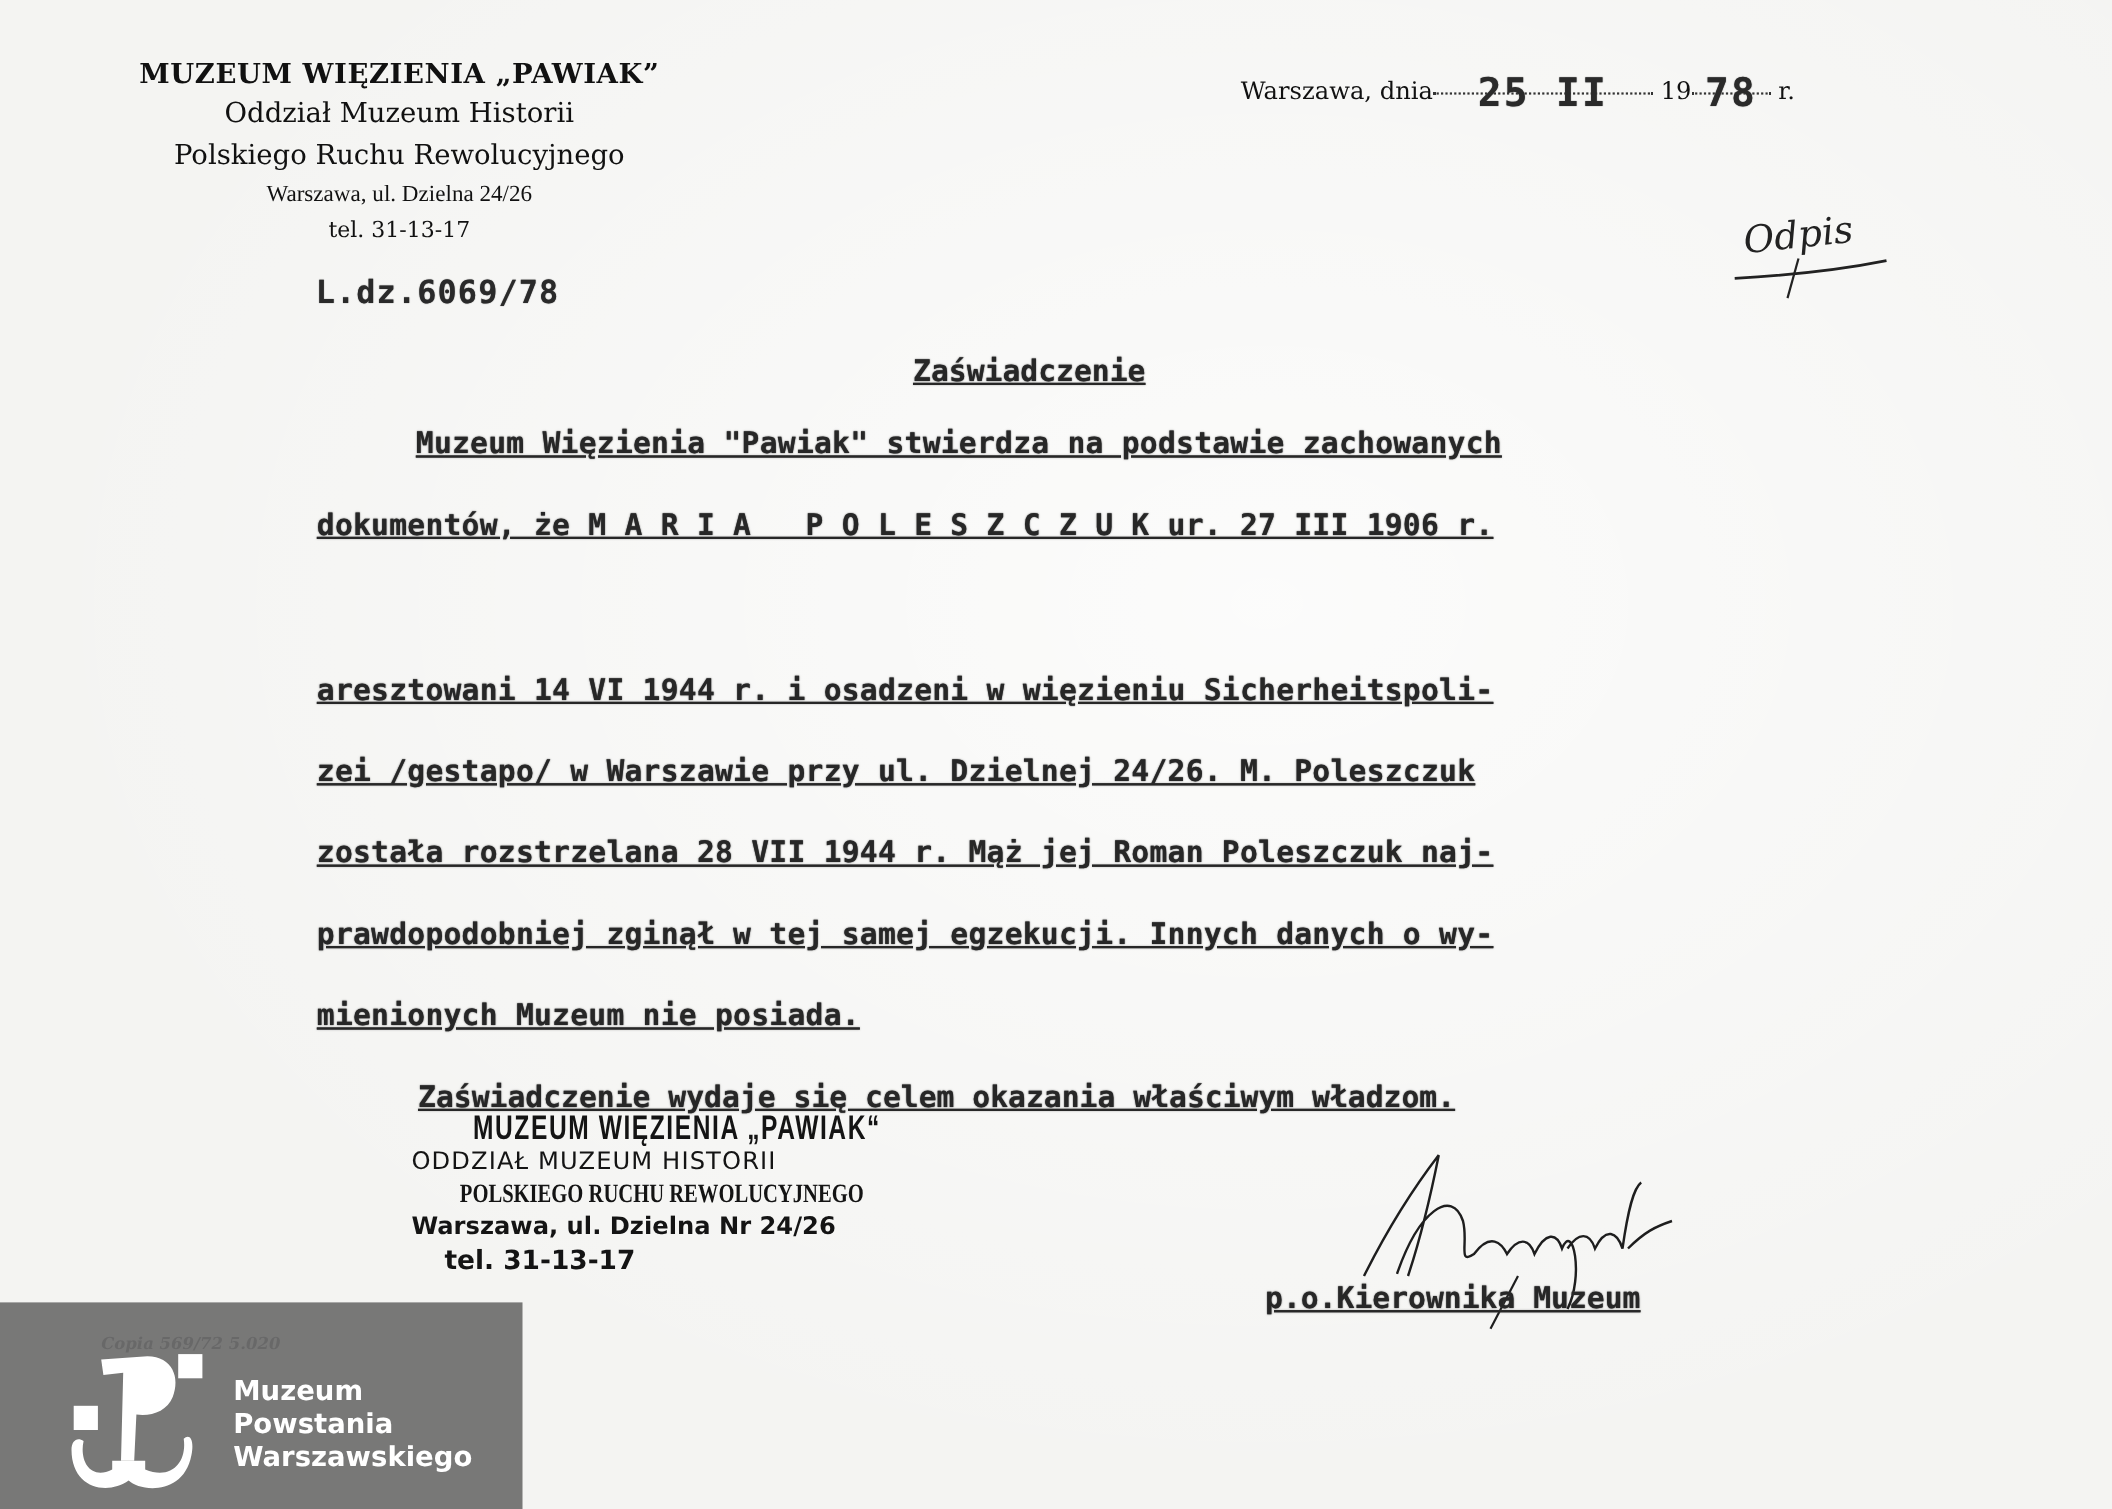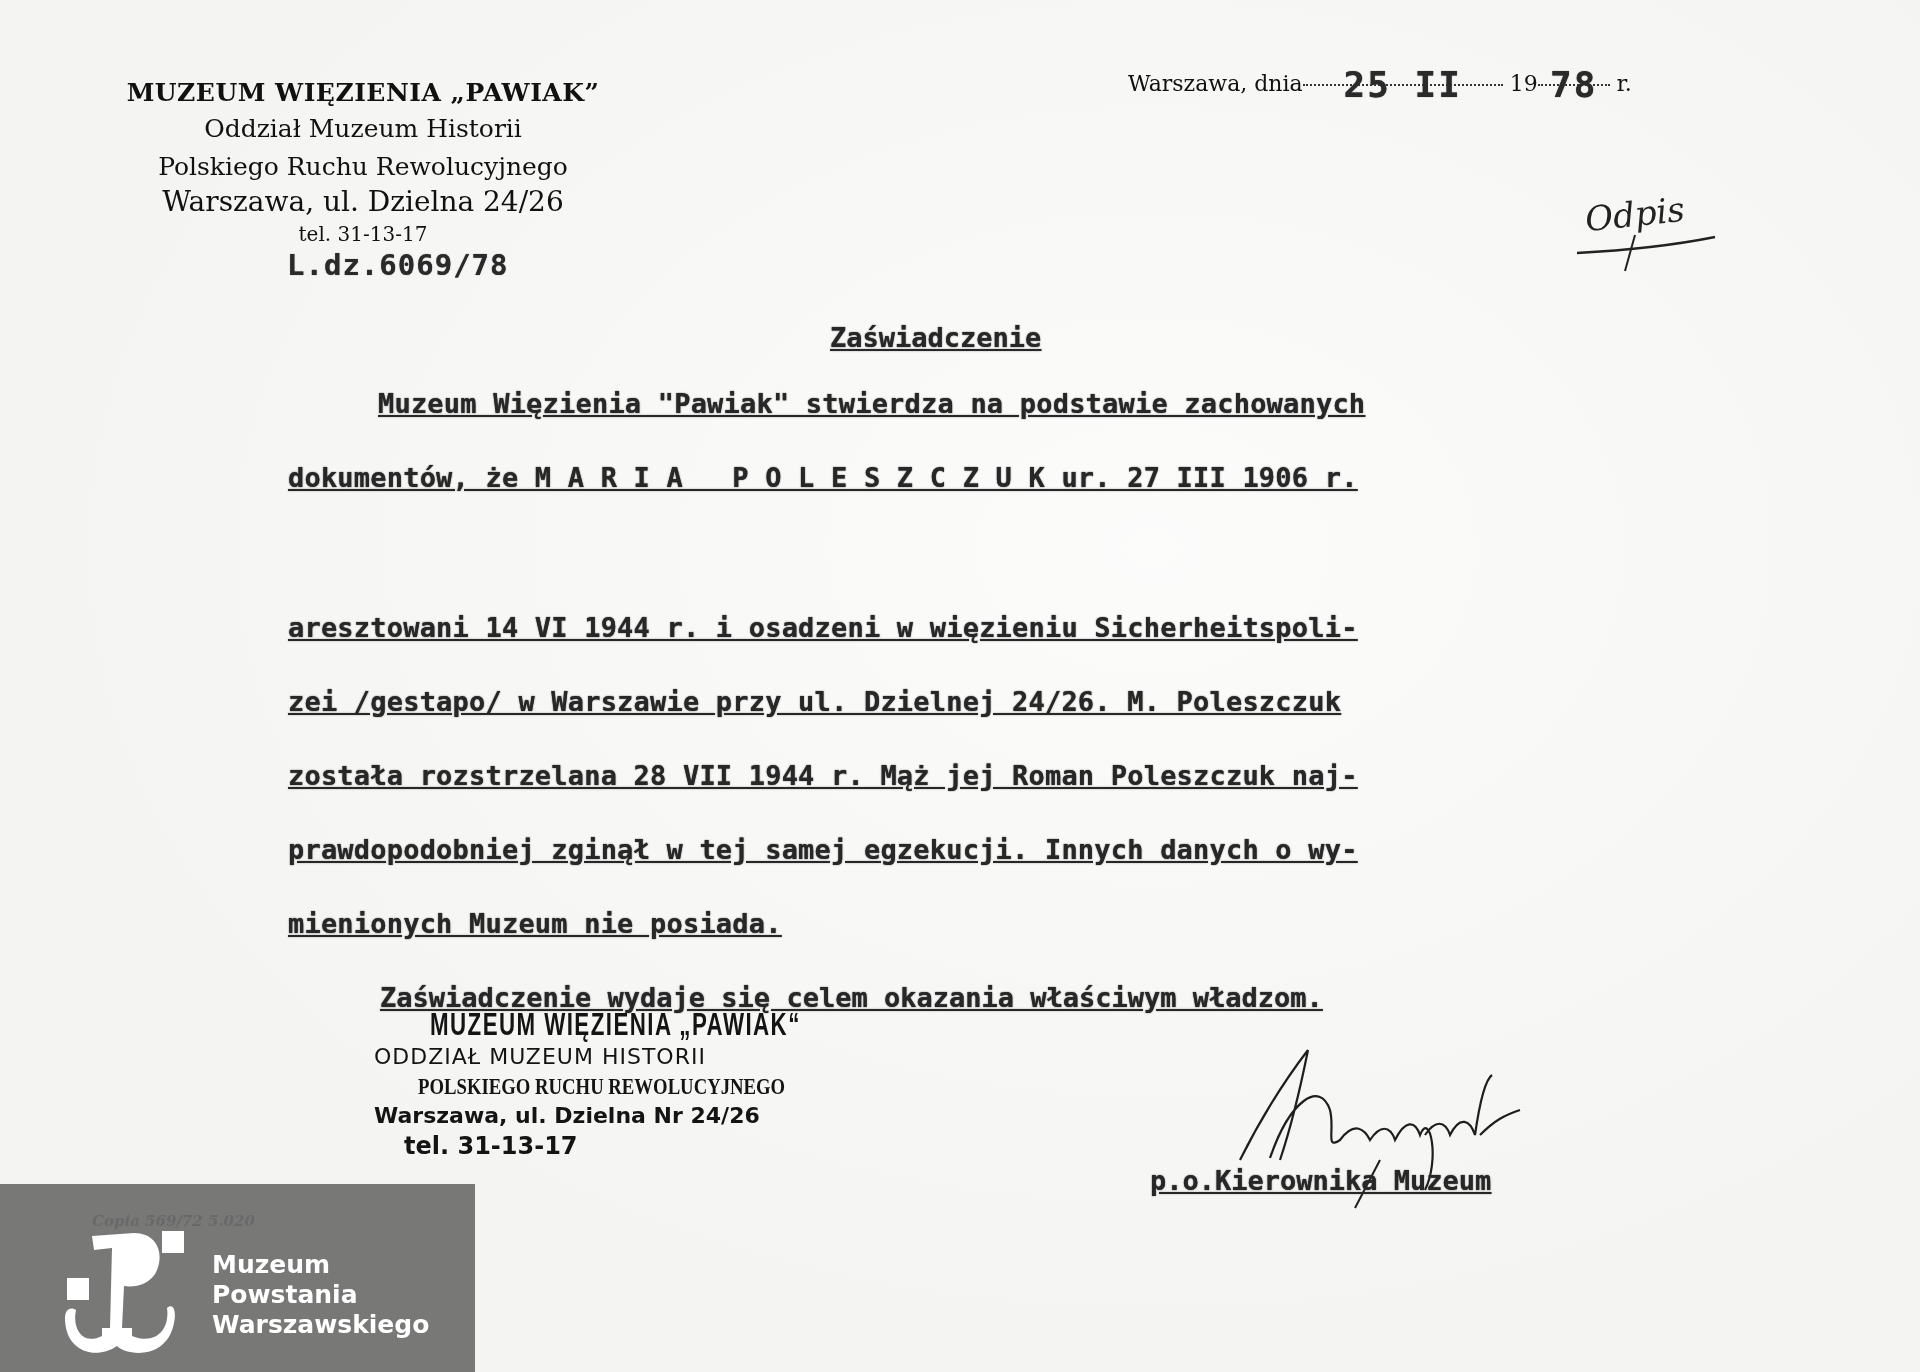--- a/index.html
+++ b/index.html
@@ -9,28 +9,28 @@
       color: #1c1c1c;
     }
     .page {
       position: absolute; inset: 0;
       background:
         radial-gradient(ellipse at 60% 40%, rgba(255,255,255,0.7), rgba(240,240,238,0) 70%),
         #f4f4f2;
     }
     
     .letterhead {
-      position: absolute; left: 88px; top: 76px; width: 550px;
+      position: absolute; left: 88px; top: 50px; width: 550px;
       text-align: center;
       font-family: "DejaVu Serif", "Liberation Serif", serif;
       color: #111;
     }
     .lh-title { font-weight: bold; font-size: 25px; letter-spacing: 0.5px; line-height: 34px; }
     .lh-line { font-size: 25px; line-height: 38px; }
-    .lh-addr { font-size: 28px; line-height: 32px; }
+    .lh-addr { font-size: 21px; line-height: 32px; font-family: Liberation Serif, serif; }
     .lh-tel { font-size: 20px; line-height: 32px; }
     .ref {
       position: absolute; left: 287px; top: 248px;
       font-family: "DejaVu Sans Mono", "Liberation Mono", monospace;
       font-weight: bold; font-size: 29px; color: #2a2a2a; letter-spacing: 1px;
       text-shadow: 0 0 1px #555;
     }
     
     .dateline {
       position: absolute; left: 1128px; top: 58px;

